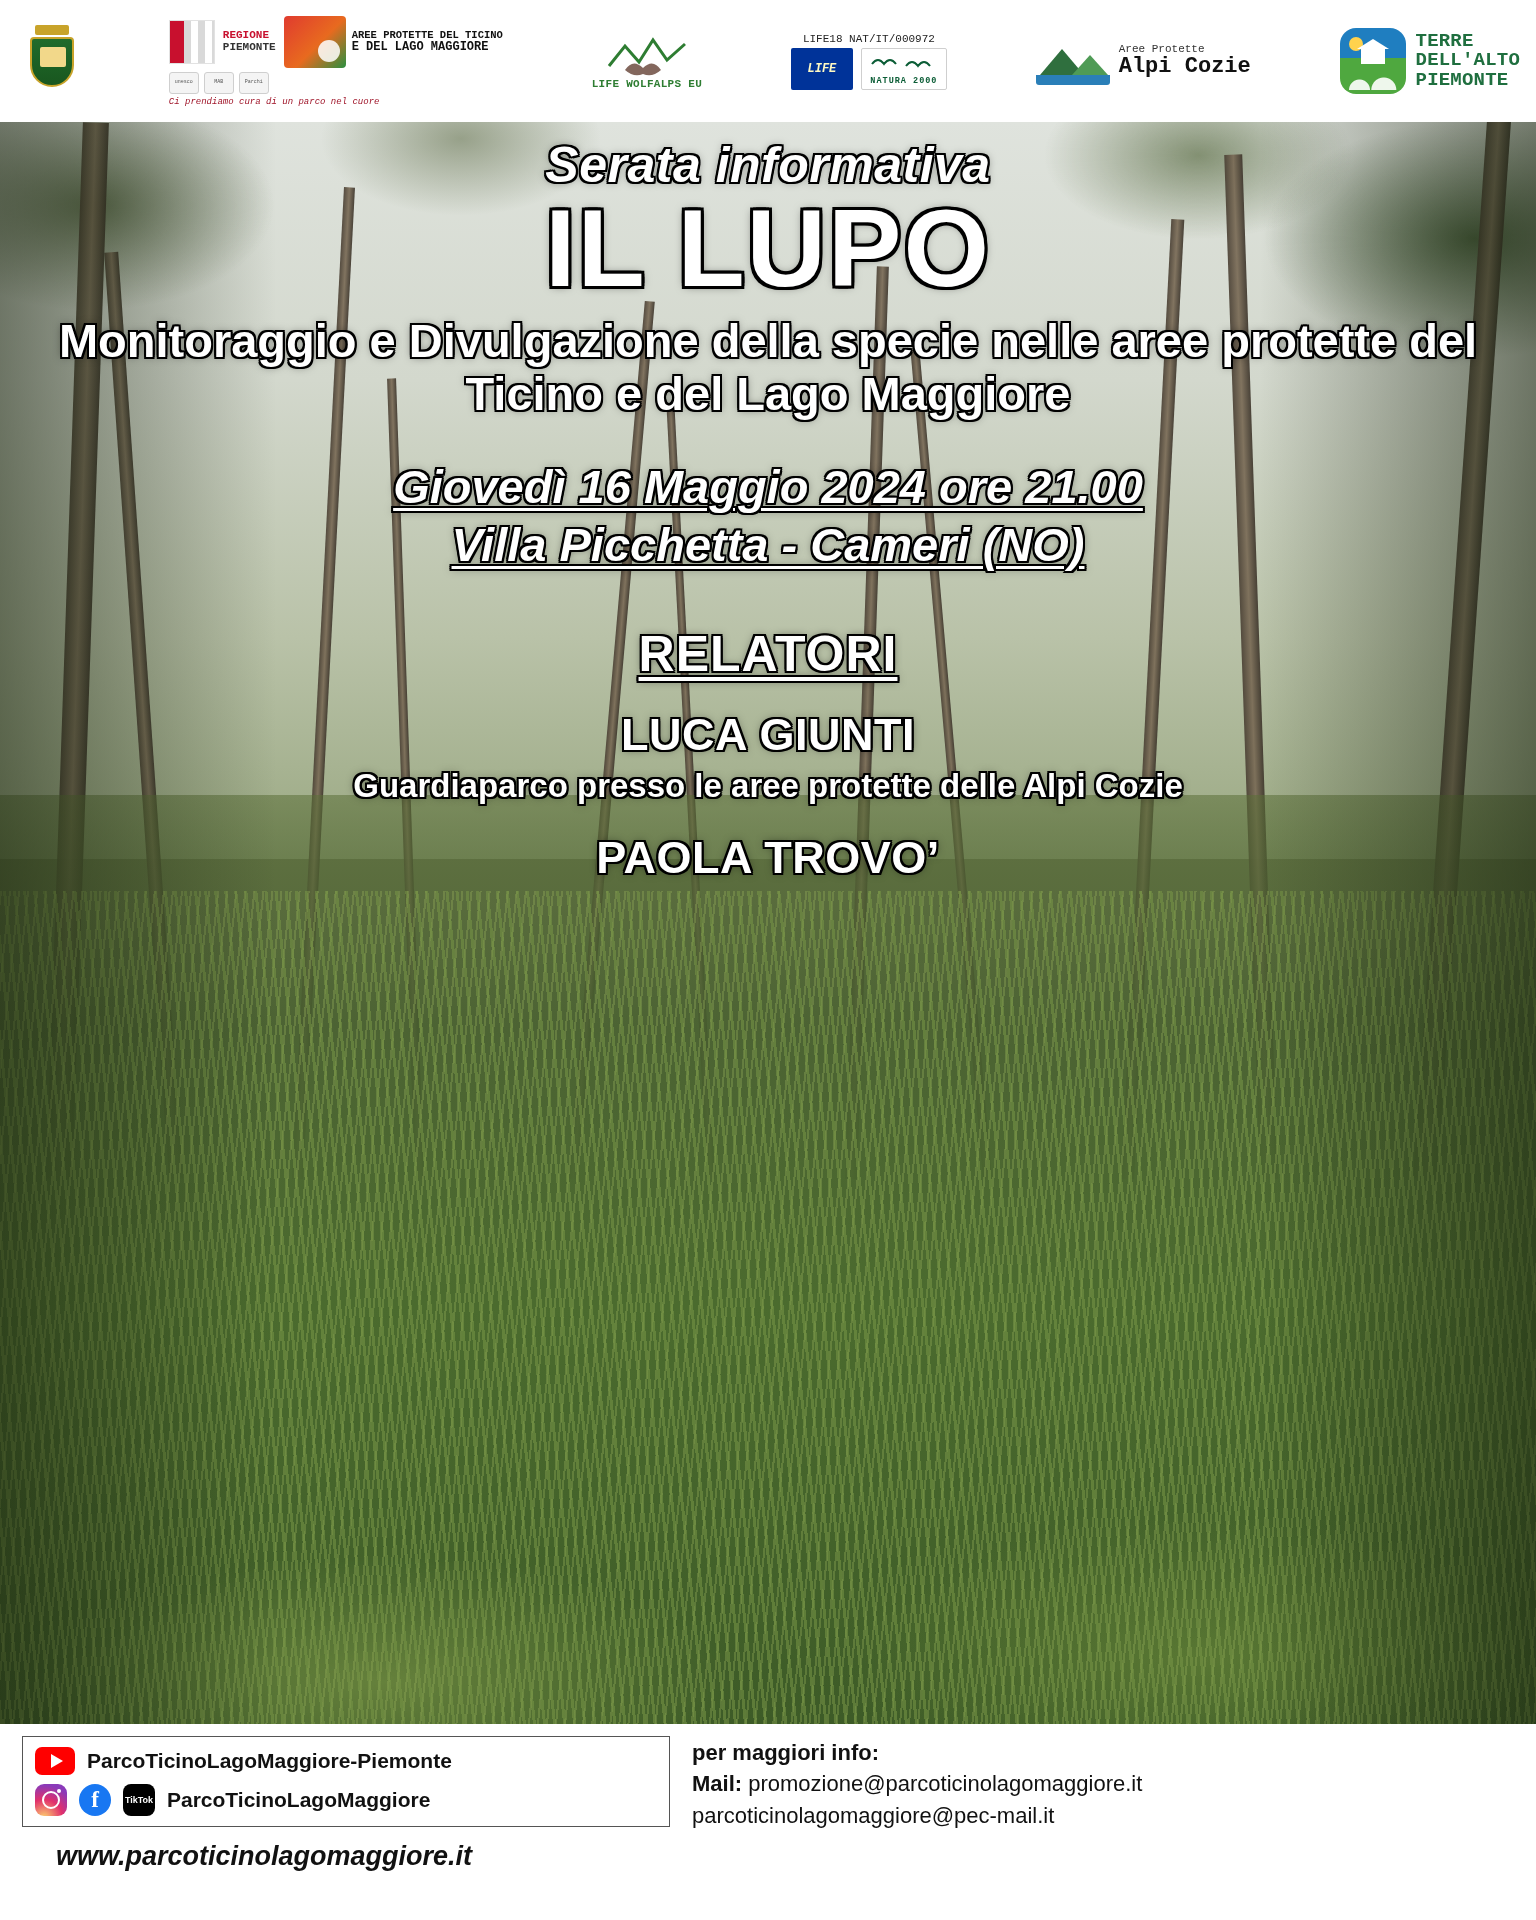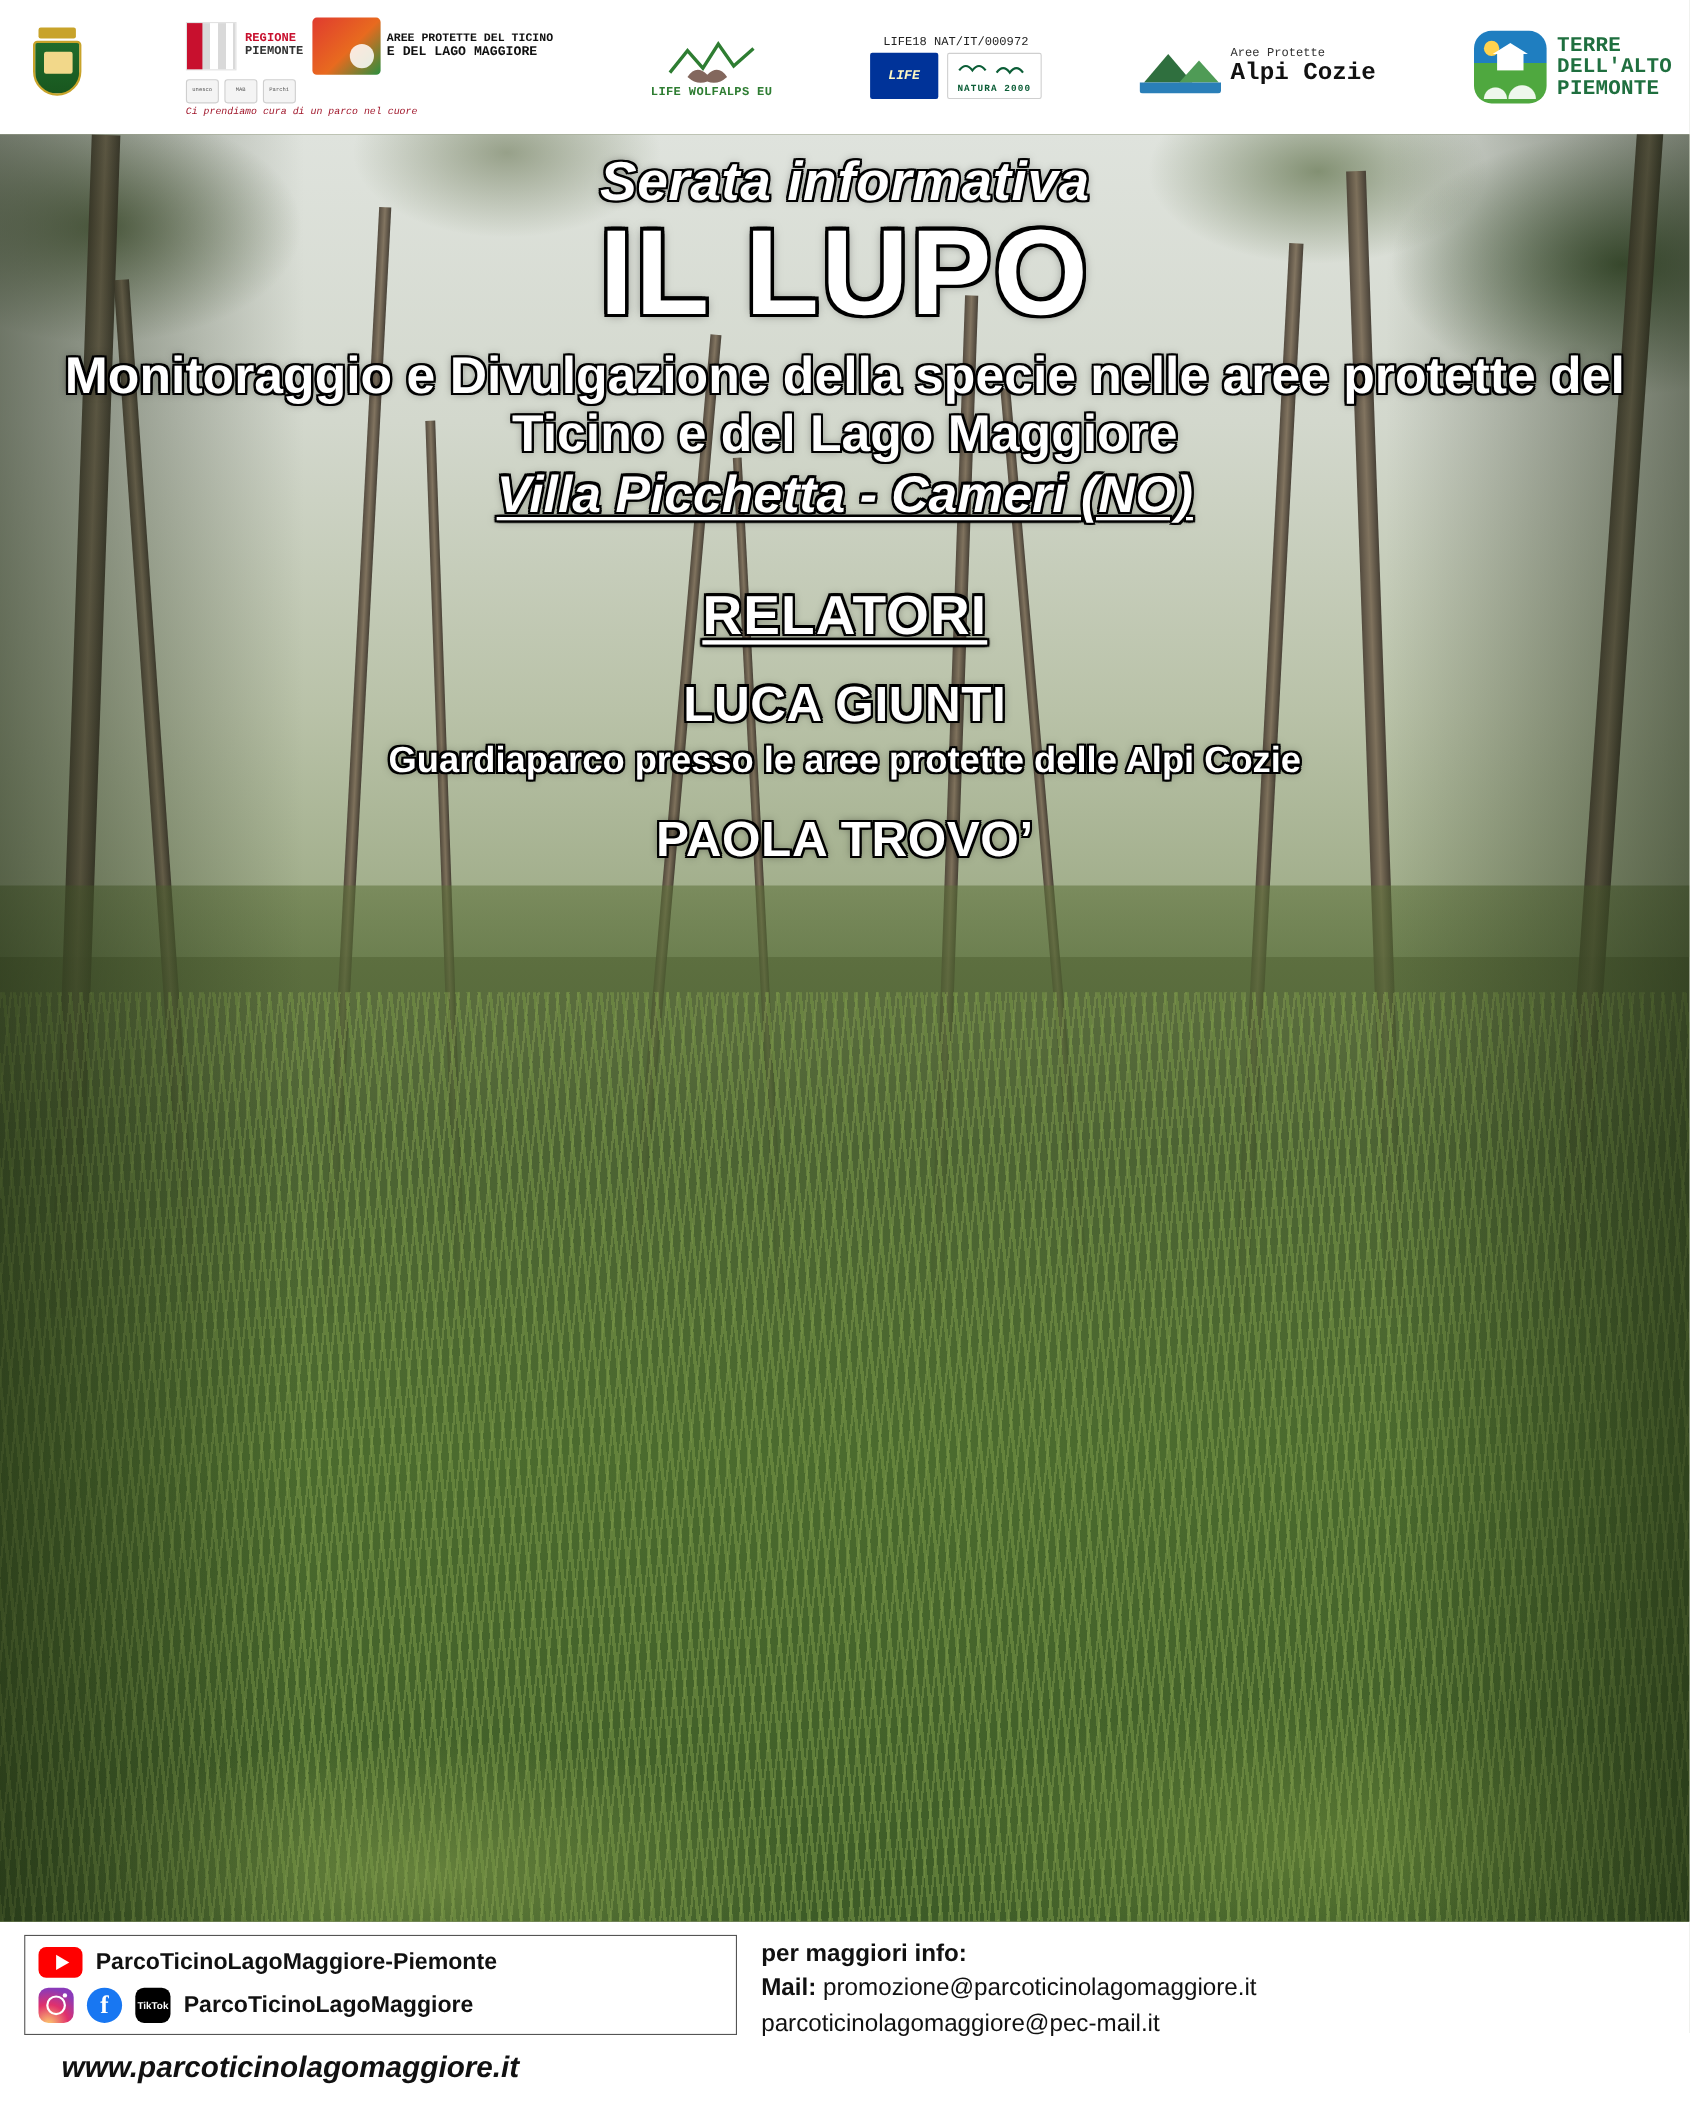--- a/index.html
+++ b/index.html
@@ -297,21 +297,21 @@
   .sp-role {
     font-size: 33px;
     font-weight: 700;
     line-height: 1.18;
     margin-top: 6px;
   }
 
   
   .footer {
     flex: 0 0 auto;
-    height: 173px;
+    height: 196px;
     background: #ffffff;
     display: flex;
     padding: 12px 22px 10px 22px;
     gap: 10px;
   }
   .footer-left { width: 660px; display:flex; flex-direction:column; }
   .social-box {
     border: 1.5px solid #555;
     padding: 10px 12px 10px 12px;
     display: flex;
@@ -459,20 +459,21 @@
       </div>
       <div class="ground"></div>
       <div class="grass"></div>
       <div class="darkedge"></div>
     </div>
 
     <div class="hero-content">
       <div class="kicker t-outline-thin">Serata informativa</div>
       <div class="bigtitle t-outline">IL LUPO</div>
       <div class="subtitle t-outline-thin">Monitoraggio e Divulgazione della specie nelle aree protette del Ticino e del Lago Maggiore</div>
+      <div class="when t-outline-thin">Giovedì 16 Maggio 2024 ore 21.00</div>
       <div class="where t-outline-thin">Villa Picchetta - Cameri (NO)</div>
       <div class="relatori t-outline-thin">RELATORI</div>
 
       <div class="sp-name t-outline-thin">LUCA GIUNTI</div>
       <div class="sp-role t-outline-thin">Guardiaparco presso le aree protette delle Alpi Cozie</div>
 
       <div class="sp-name t-outline-thin">PAOLA TROVO’</div>
     </div>
   </div>
 

